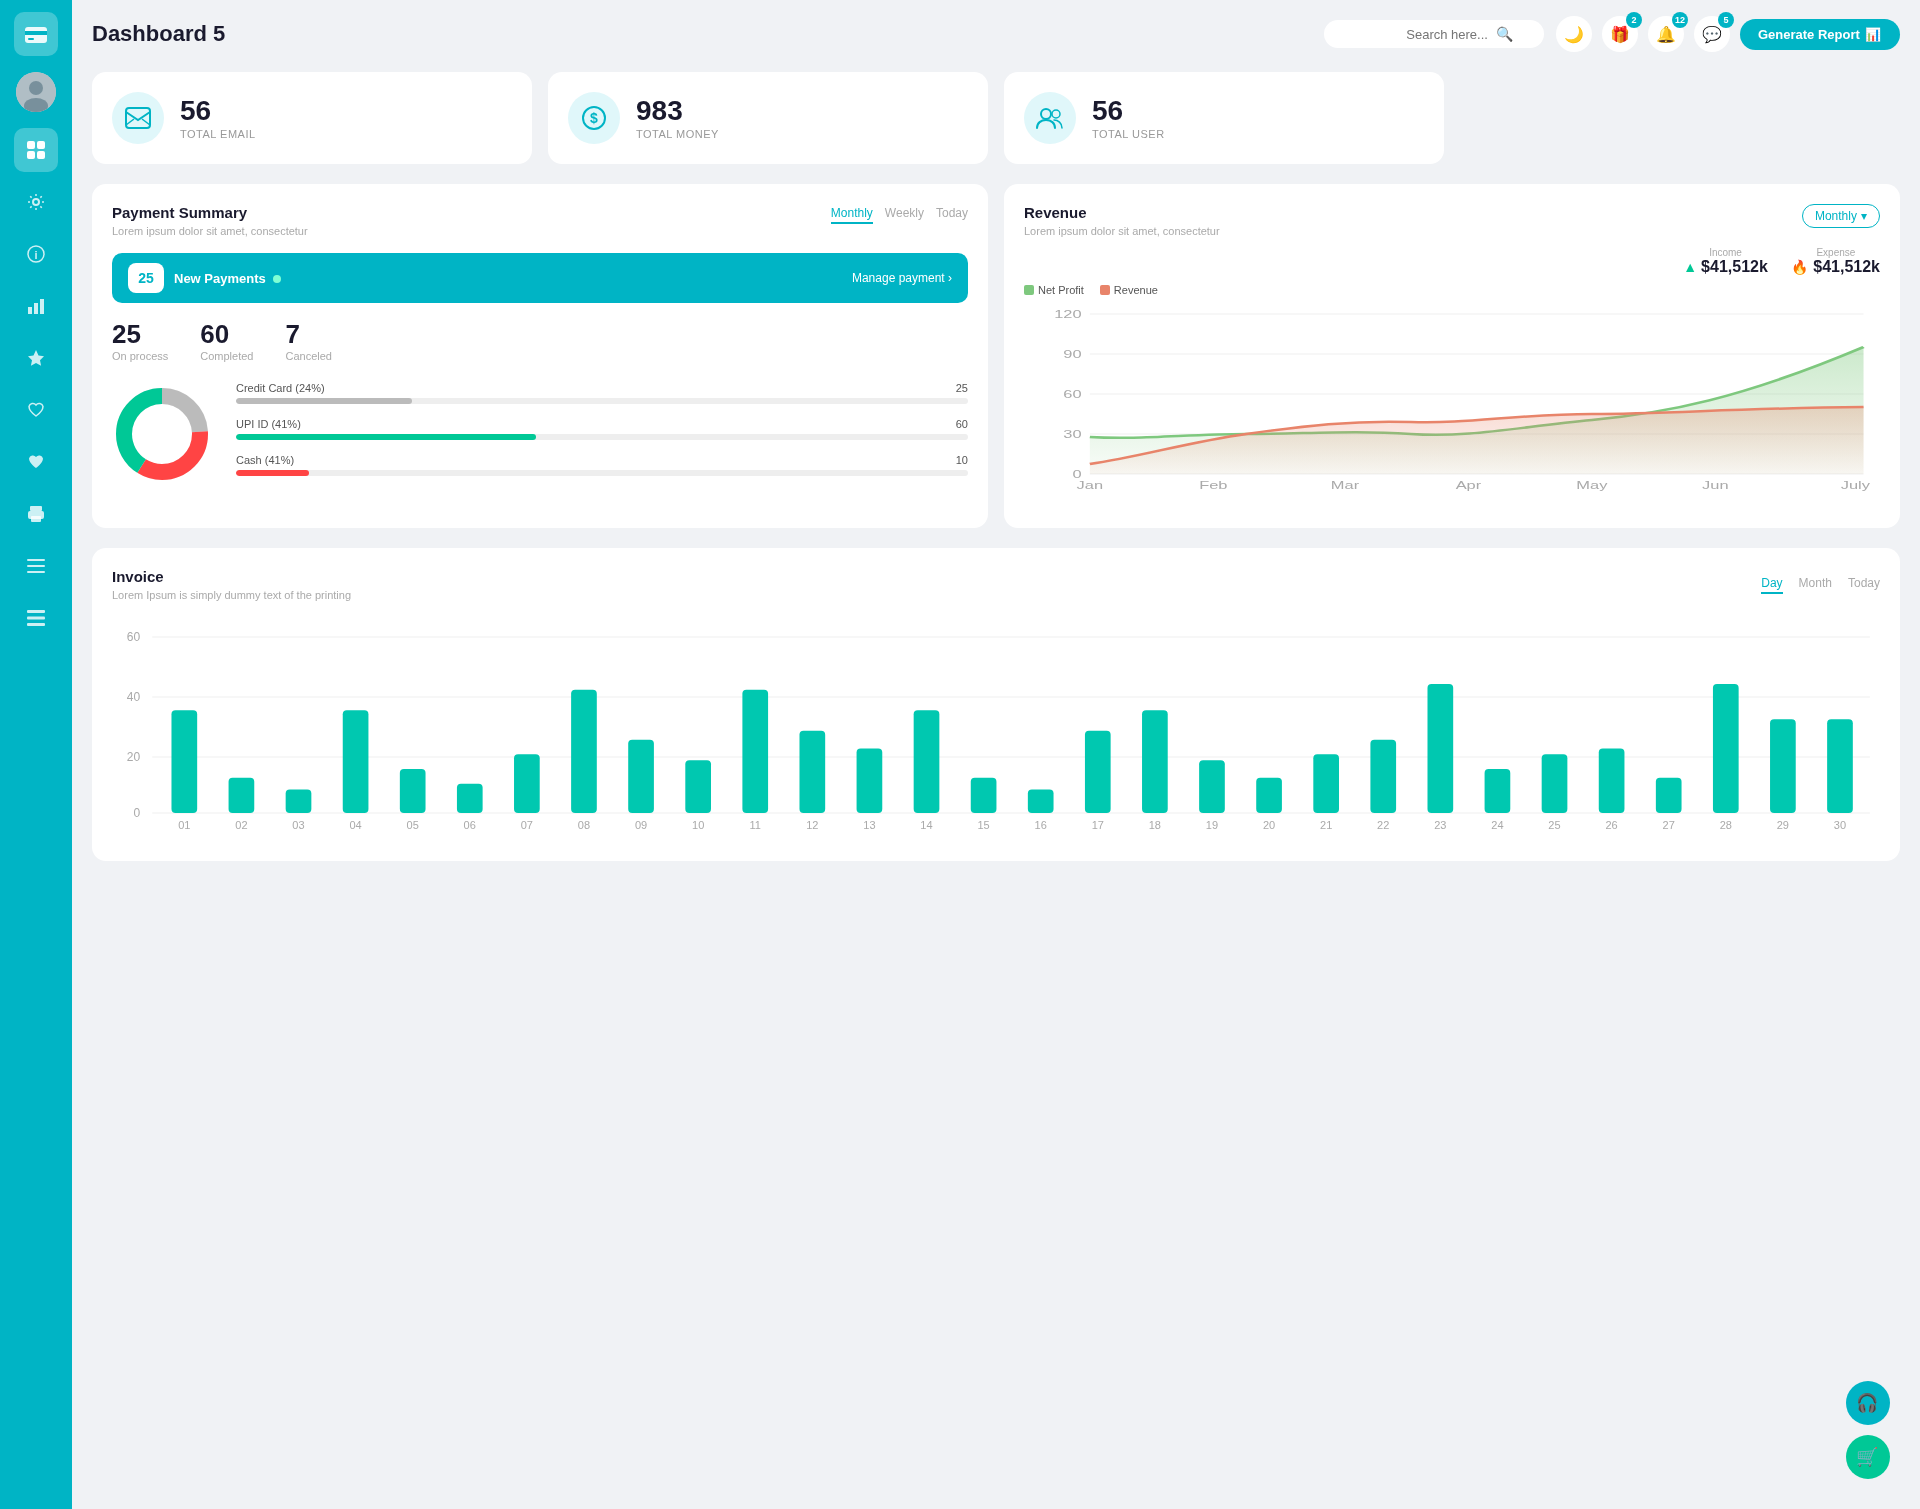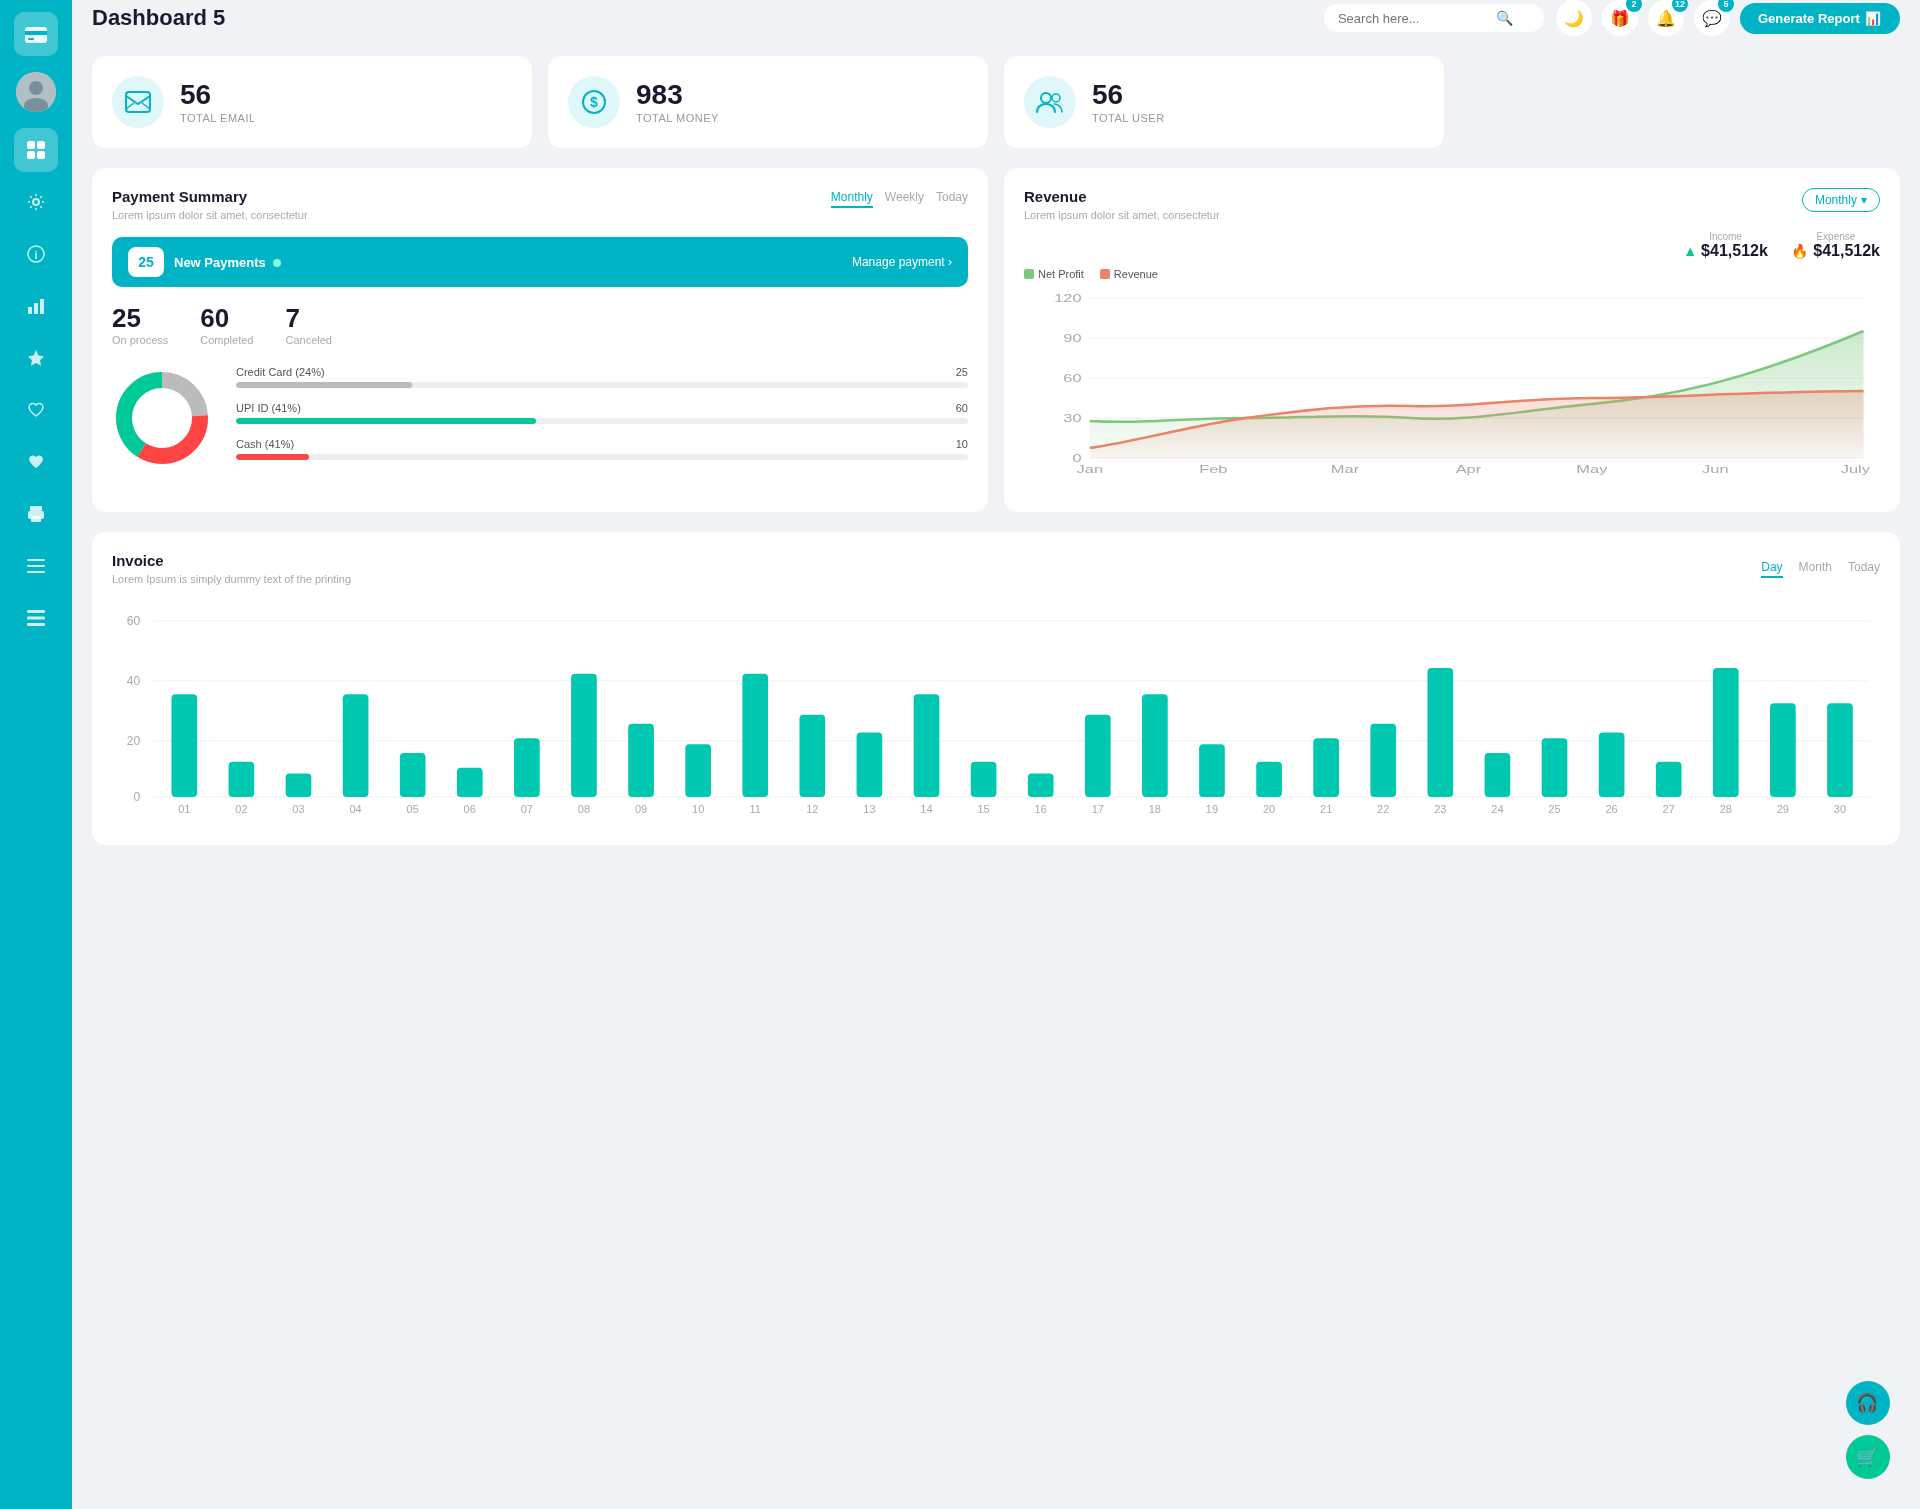--- a/index.html
+++ b/index.html
@@ -41,21 +41,21 @@
     }
     .sidebar-item.active {
       background: rgba(255,255,255,0.25);
       color: white;
     }
 
     
     .main {
       flex: 1;
       overflow-y: auto;
-      padding: 0 20px;
+      padding: 16px 20px;
     }
 
     
     .header {
       display: flex;
       align-items: center;
       margin-bottom: 20px;
       gap: 12px;
     }
     .header-title {
@@ -71,20 +71,21 @@
       border-radius: 20px;
       padding: 6px 14px;
       gap: 8px;
       width: 220px;
     }
     .search-bar input {
       border: none; outline: none;
       font-size: 13px; color: #666;
       background: transparent;
       width: 150px;
+      text-align: right;
     }
     .search-icon { color: #999; font-size: 14px; }
     .header-icons { display: flex; align-items: center; gap: 10px; }
     .header-icon-btn {
       width: 36px; height: 36px;
       border-radius: 50%;
       background: white;
       display: flex; align-items: center; justify-content: center;
       cursor: pointer;
       position: relative;

